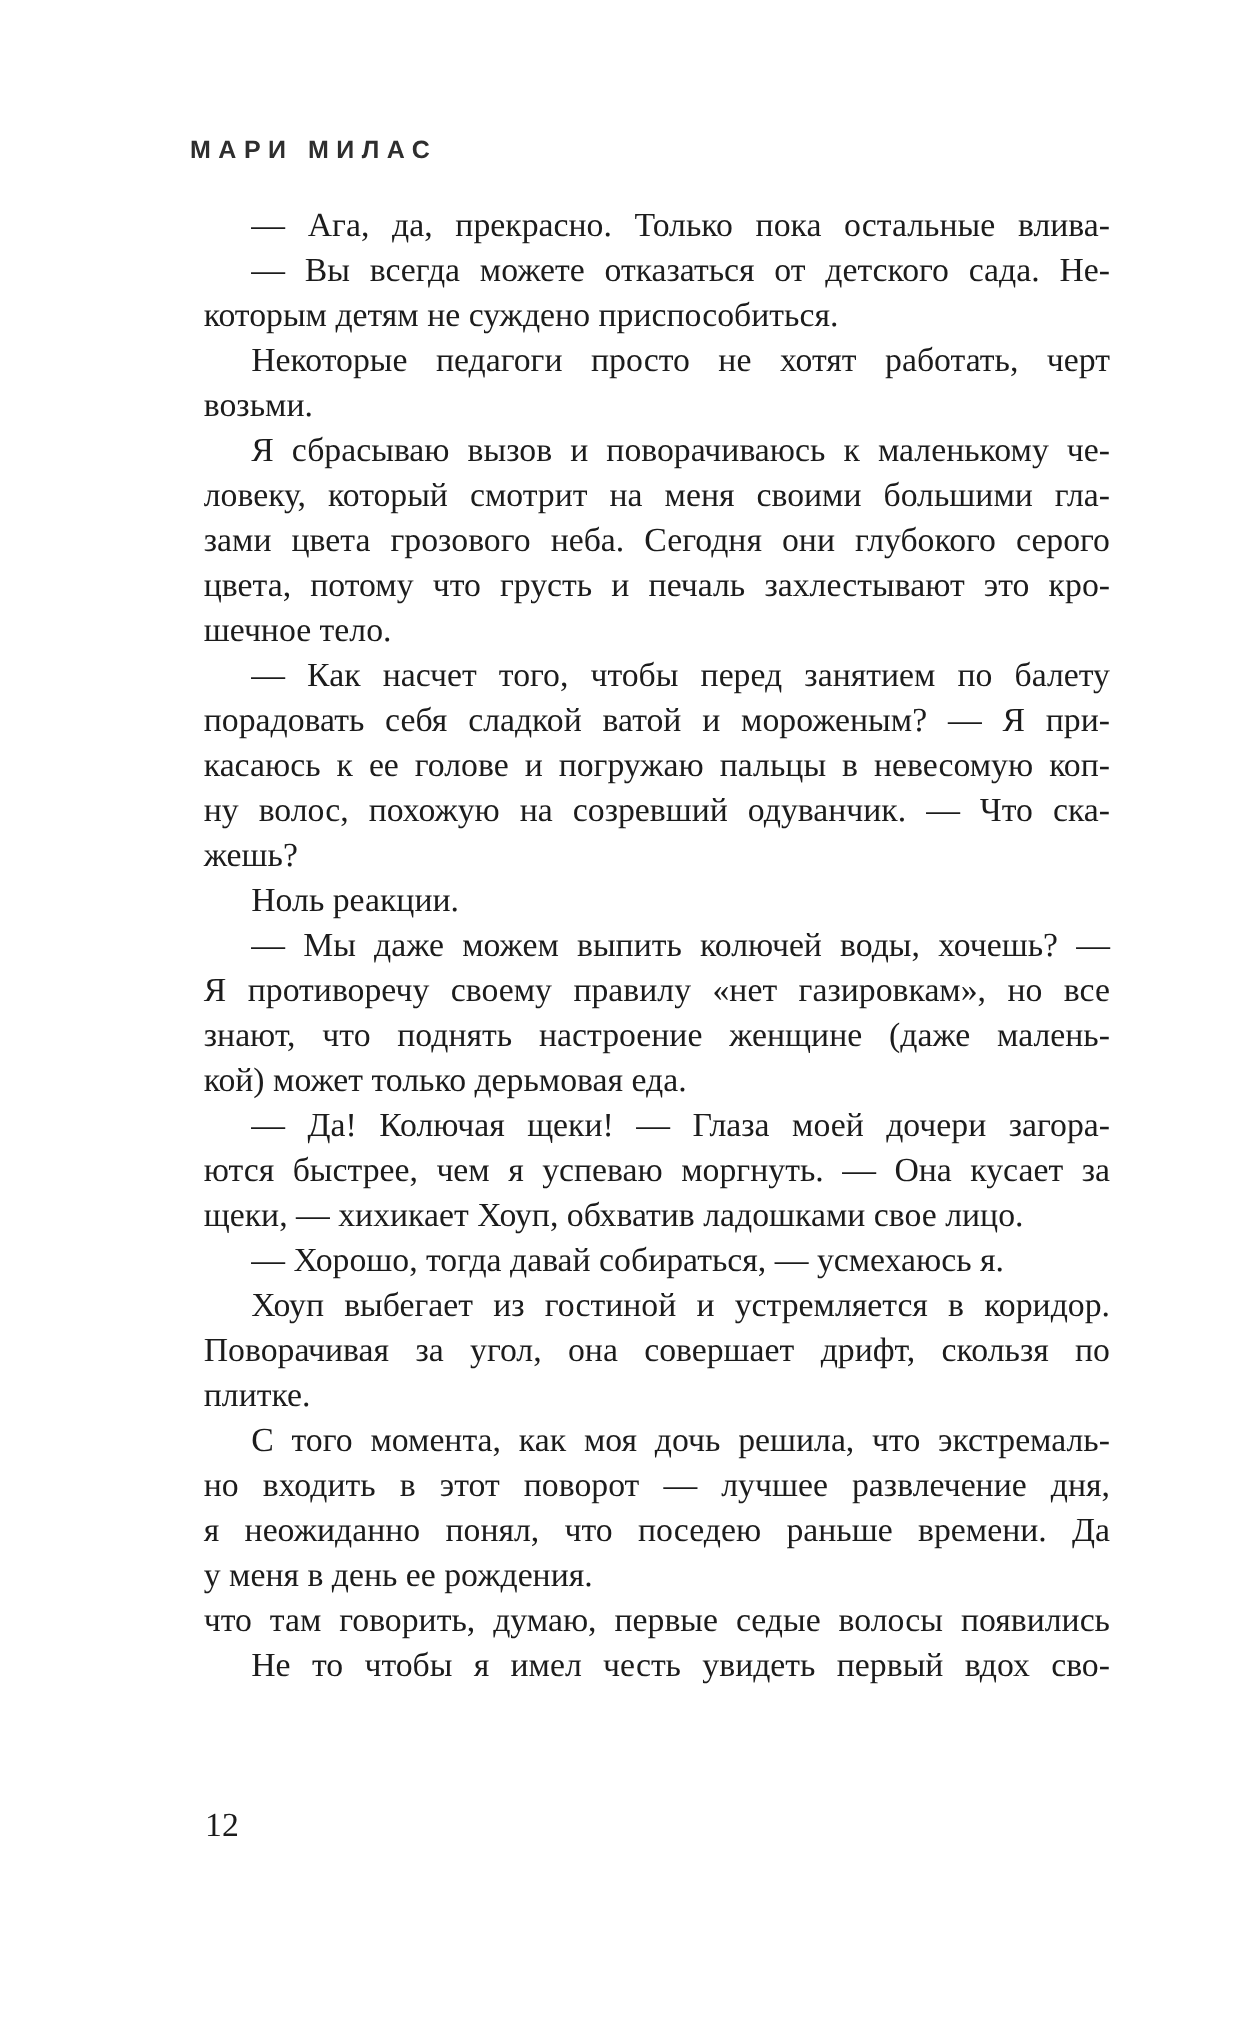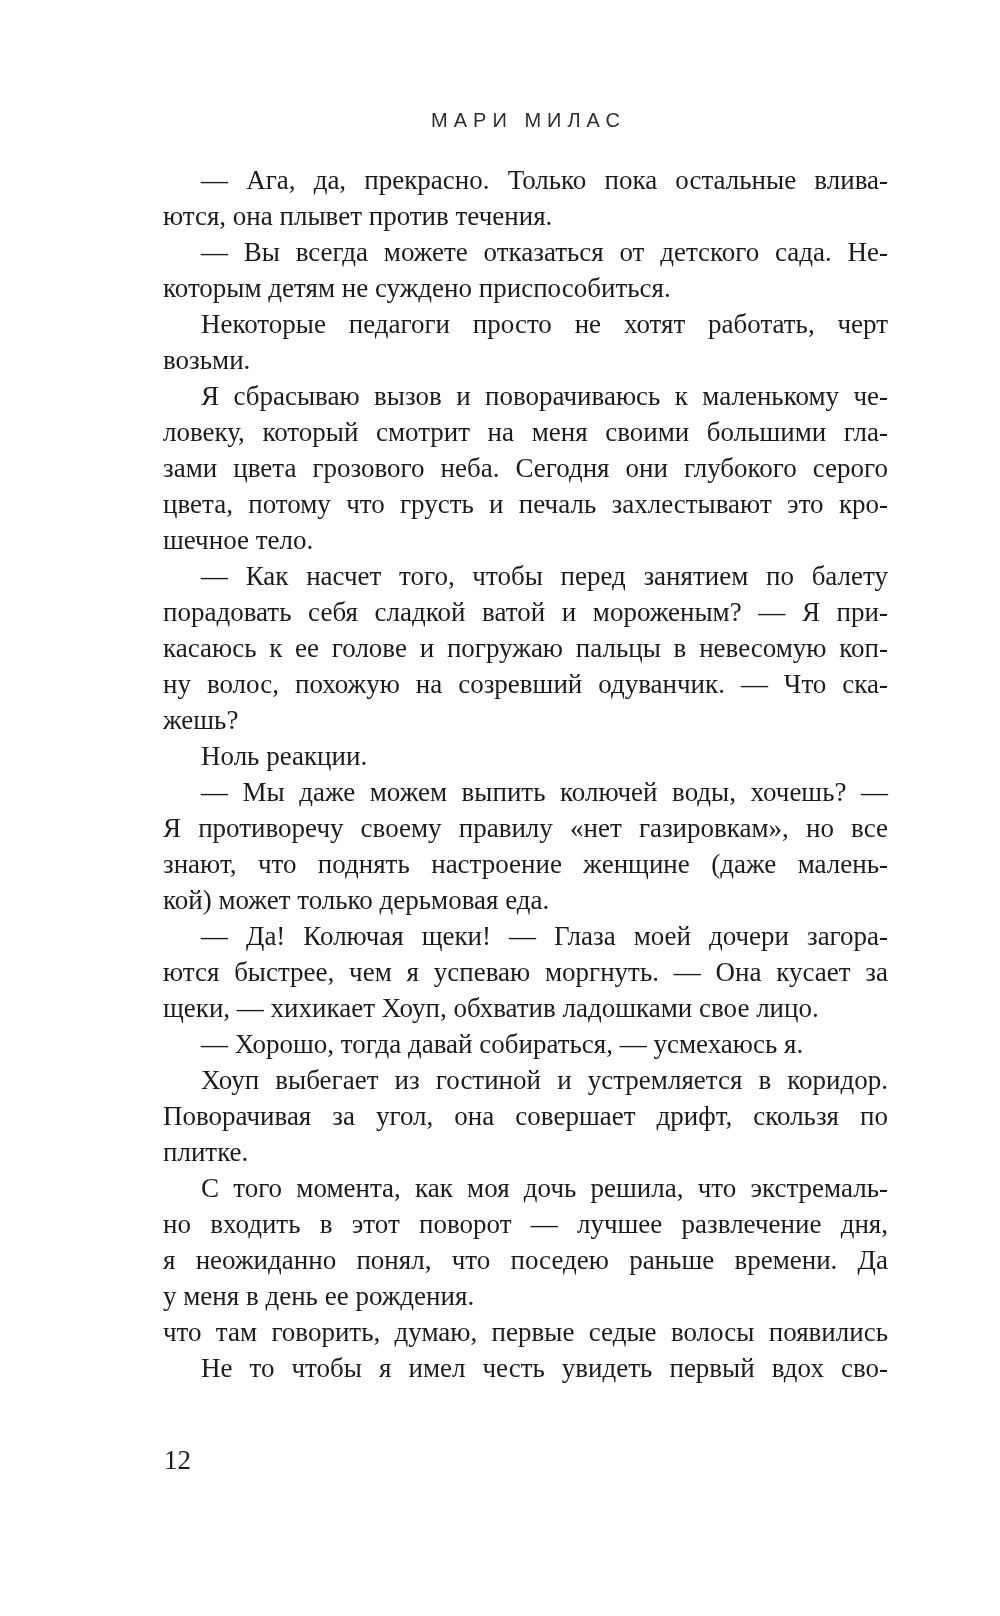--- a/index.html
+++ b/index.html
@@ -11,26 +11,26 @@
     position: relative;
     width: 1000px;
     height: 1616px;
     background: var(--bg-color, #ffffff);
     font-family: "Liberation Serif", serif;
     overflow: hidden;
   }
   .running-header {
     position: absolute;
     top: 109px;
-    left: 163px;
+    left: 146px;
     width: 725px;
-    text-align: center;
+    text-align: left;
     font-family: "Liberation Sans", sans-serif;
     font-size: 20px;
-    font-weight: 400;
+    font-weight: 700;
     letter-spacing: 6px;
     text-indent: 6px; 
     color: var(--header-color, #2e2e2e);
     white-space: nowrap;
   }
   .text-block {
     position: absolute;
     left: 163px;
     top: 162px;
     width: 725px;
@@ -67,21 +67,20 @@
 </style>
 </head>
 <body>
 
 <div class="page">
   <div class="running-header">МАРИ МИЛАС</div>
 
   <div class="text-block" id="text-block">
       <div class="para">
         <div class="line firstline">— Ага, да, прекрасно. Только пока остальные влива-</div>
-        <div class="line lastline">ются, она плывет против течения.</div>
       </div>
       <div class="para">
         <div class="line firstline">— Вы всегда можете отказаться от детского сада. Не-</div>
         <div class="line lastline">которым детям не суждено приспособиться.</div>
       </div>
       <div class="para">
         <div class="line firstline">Некоторые педагоги просто не хотят работать, черт</div>
         <div class="line lastline">возьми.</div>
       </div>
       <div class="para">

